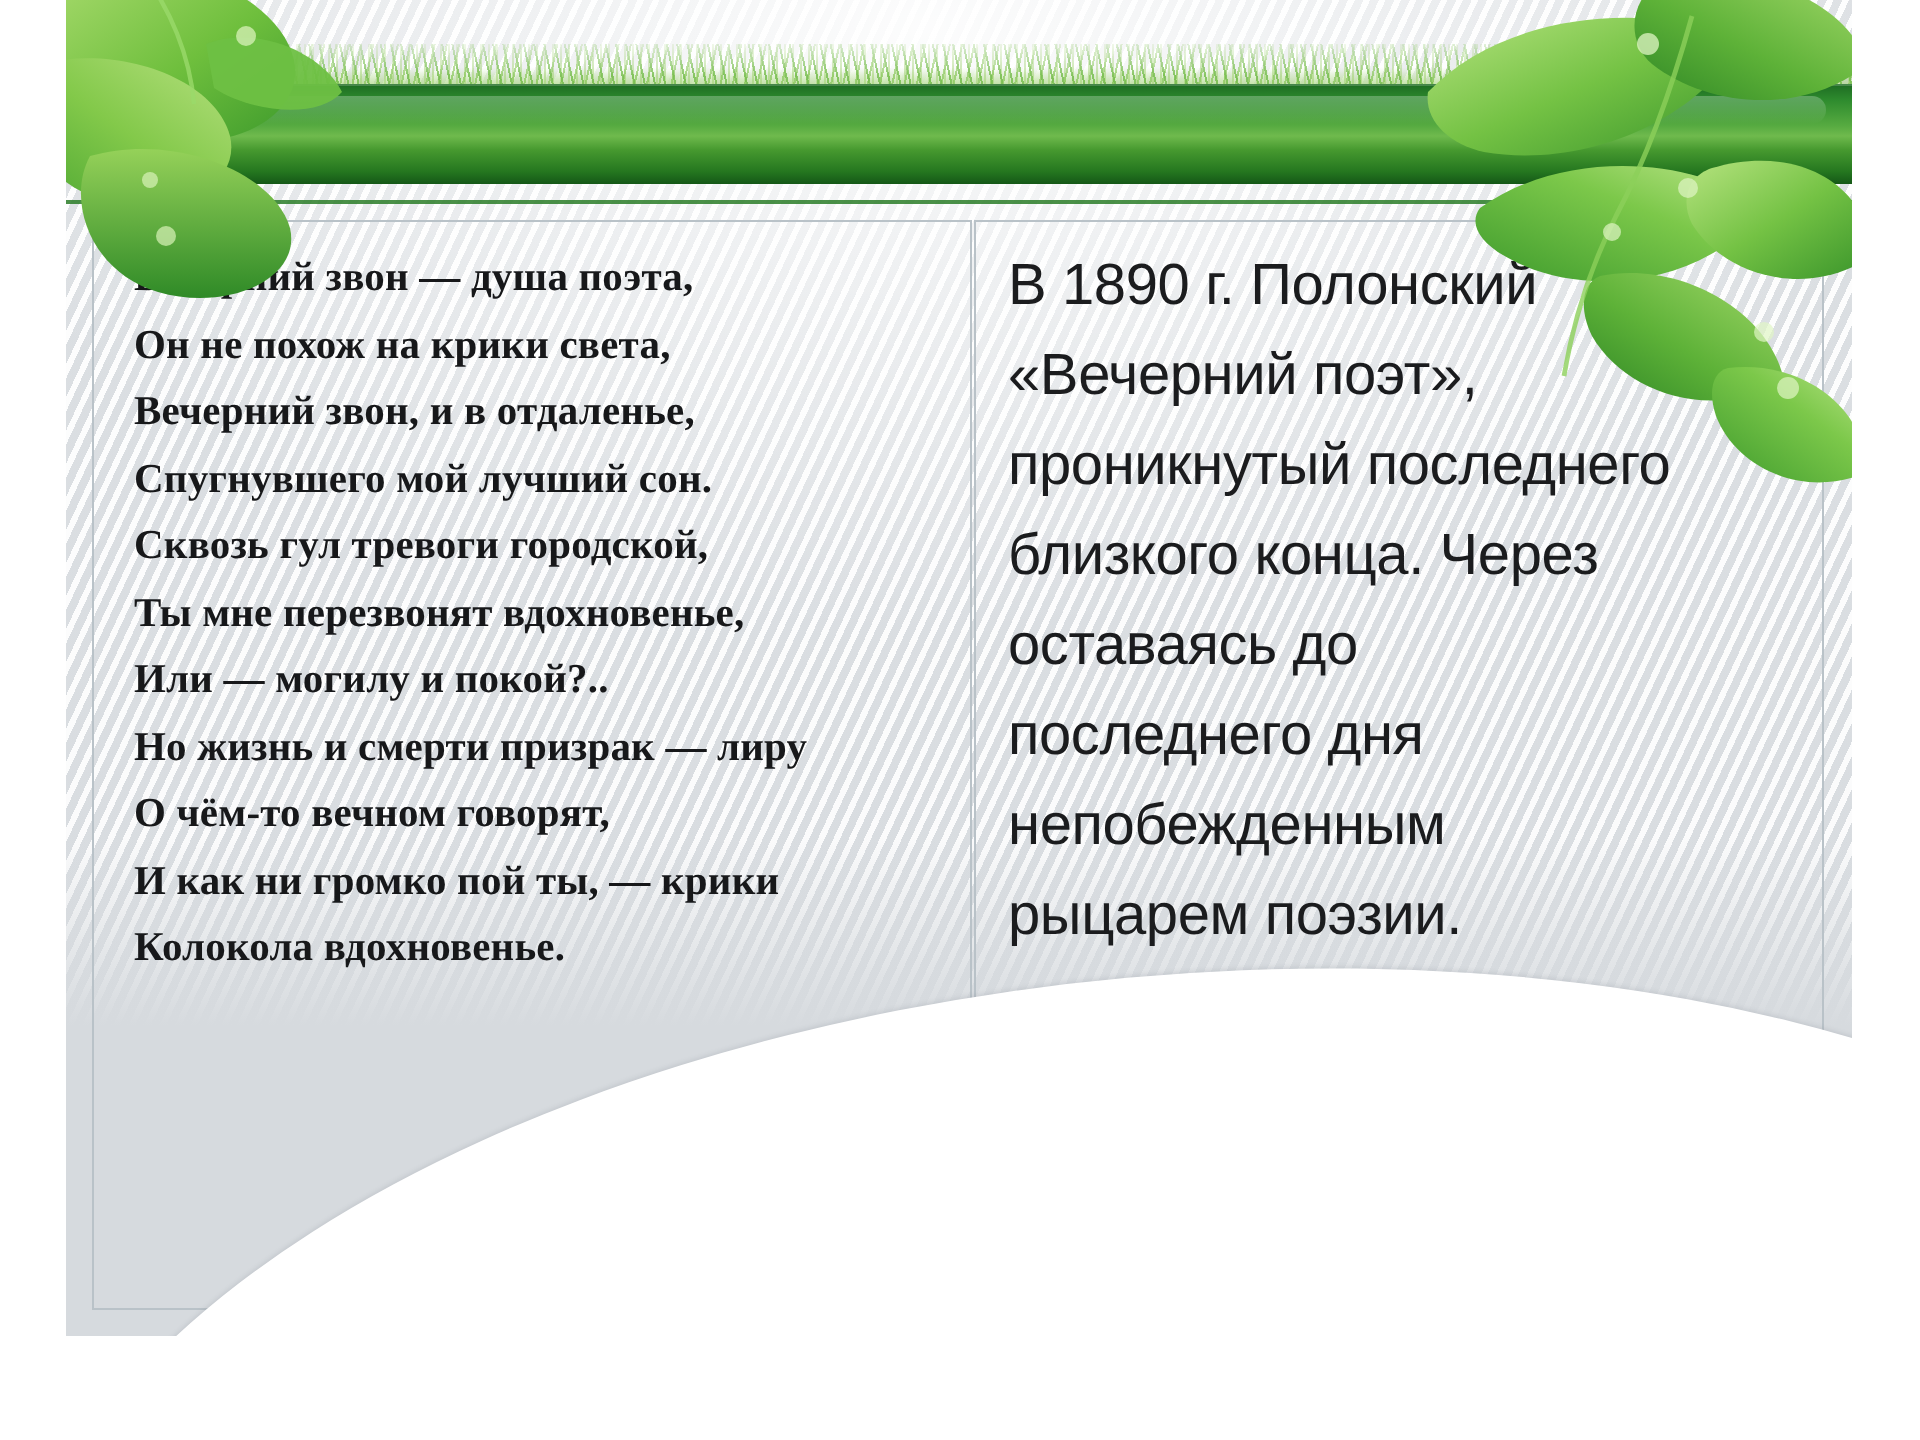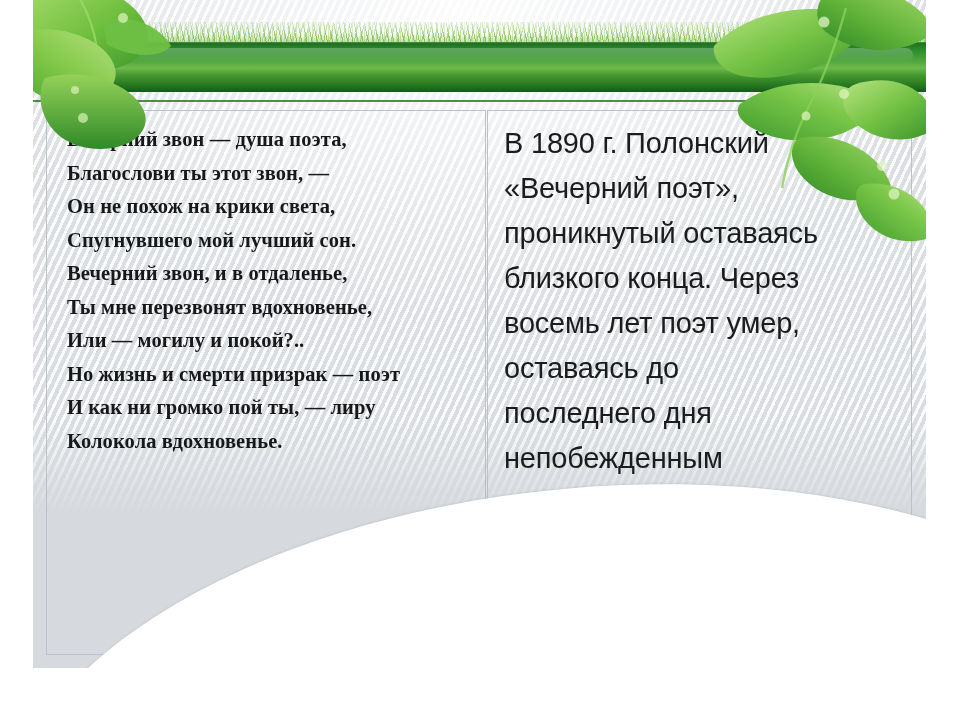--- a/index.html
+++ b/index.html
@@ -150,39 +150,39 @@
       <div class="green-bar"></div>
       <div class="green-bar-shine"></div>
       <div class="bar-underline"></div>
     </div>
 
     <div class="panels">
 
       <div class="panel panel-left">
         <div class="poem">
           <div class="line">Вечерний звон — душа поэта,</div>
-          <div class="line">Благослови ты этот звон, —</div>
           <div class="line">Он не похож на крики света,</div>
+          <div class="line">Вечерний звон, и в отдаленье,</div>
           <div class="line">Спугнувшего мой лучший сон.</div>
-          <div class="line">Вечерний звон, и в отдаленье,</div>
+          <div class="line">Сквозь гул тревоги городской,</div>
           <div class="line">Ты мне перезвонят вдохновенье,</div>
           <div class="line">Или — могилу и покой?..</div>
-          <div class="line">Но жизнь и смерти призрак — поэт</div>
-          <div class="line">И как ни громко пой ты, — лиру</div>
+          <div class="line">Но жизнь и смерти призрак — лиру</div>
+          <div class="line">О чём-то вечном говорят,</div>
+          <div class="line">И как ни громко пой ты, — крики</div>
           <div class="line">Колокола вдохновенье.</div>
         </div>
       </div>
 
       <div class="panel panel-right">
         <div class="prose">
           <div class="line">В 1890 г. Полонский</div>
           <div class="line">«Вечерний поэт»,</div>
-          <div class="line">проникнутый оставаясь</div>
+          <div class="line">проникнутый последнего</div>
           <div class="line">близкого конца. Через</div>
-          <div class="line">восемь лет поэт умер,</div>
           <div class="line">оставаясь до</div>
           <div class="line">последнего дня</div>
           <div class="line">непобежденным</div>
           <div class="line">рыцарем поэзии.</div>
         </div>
       </div>
 
     </div>
 
     <svg class="leaf-cluster leaf-left" viewBox="0 0 210 190">

